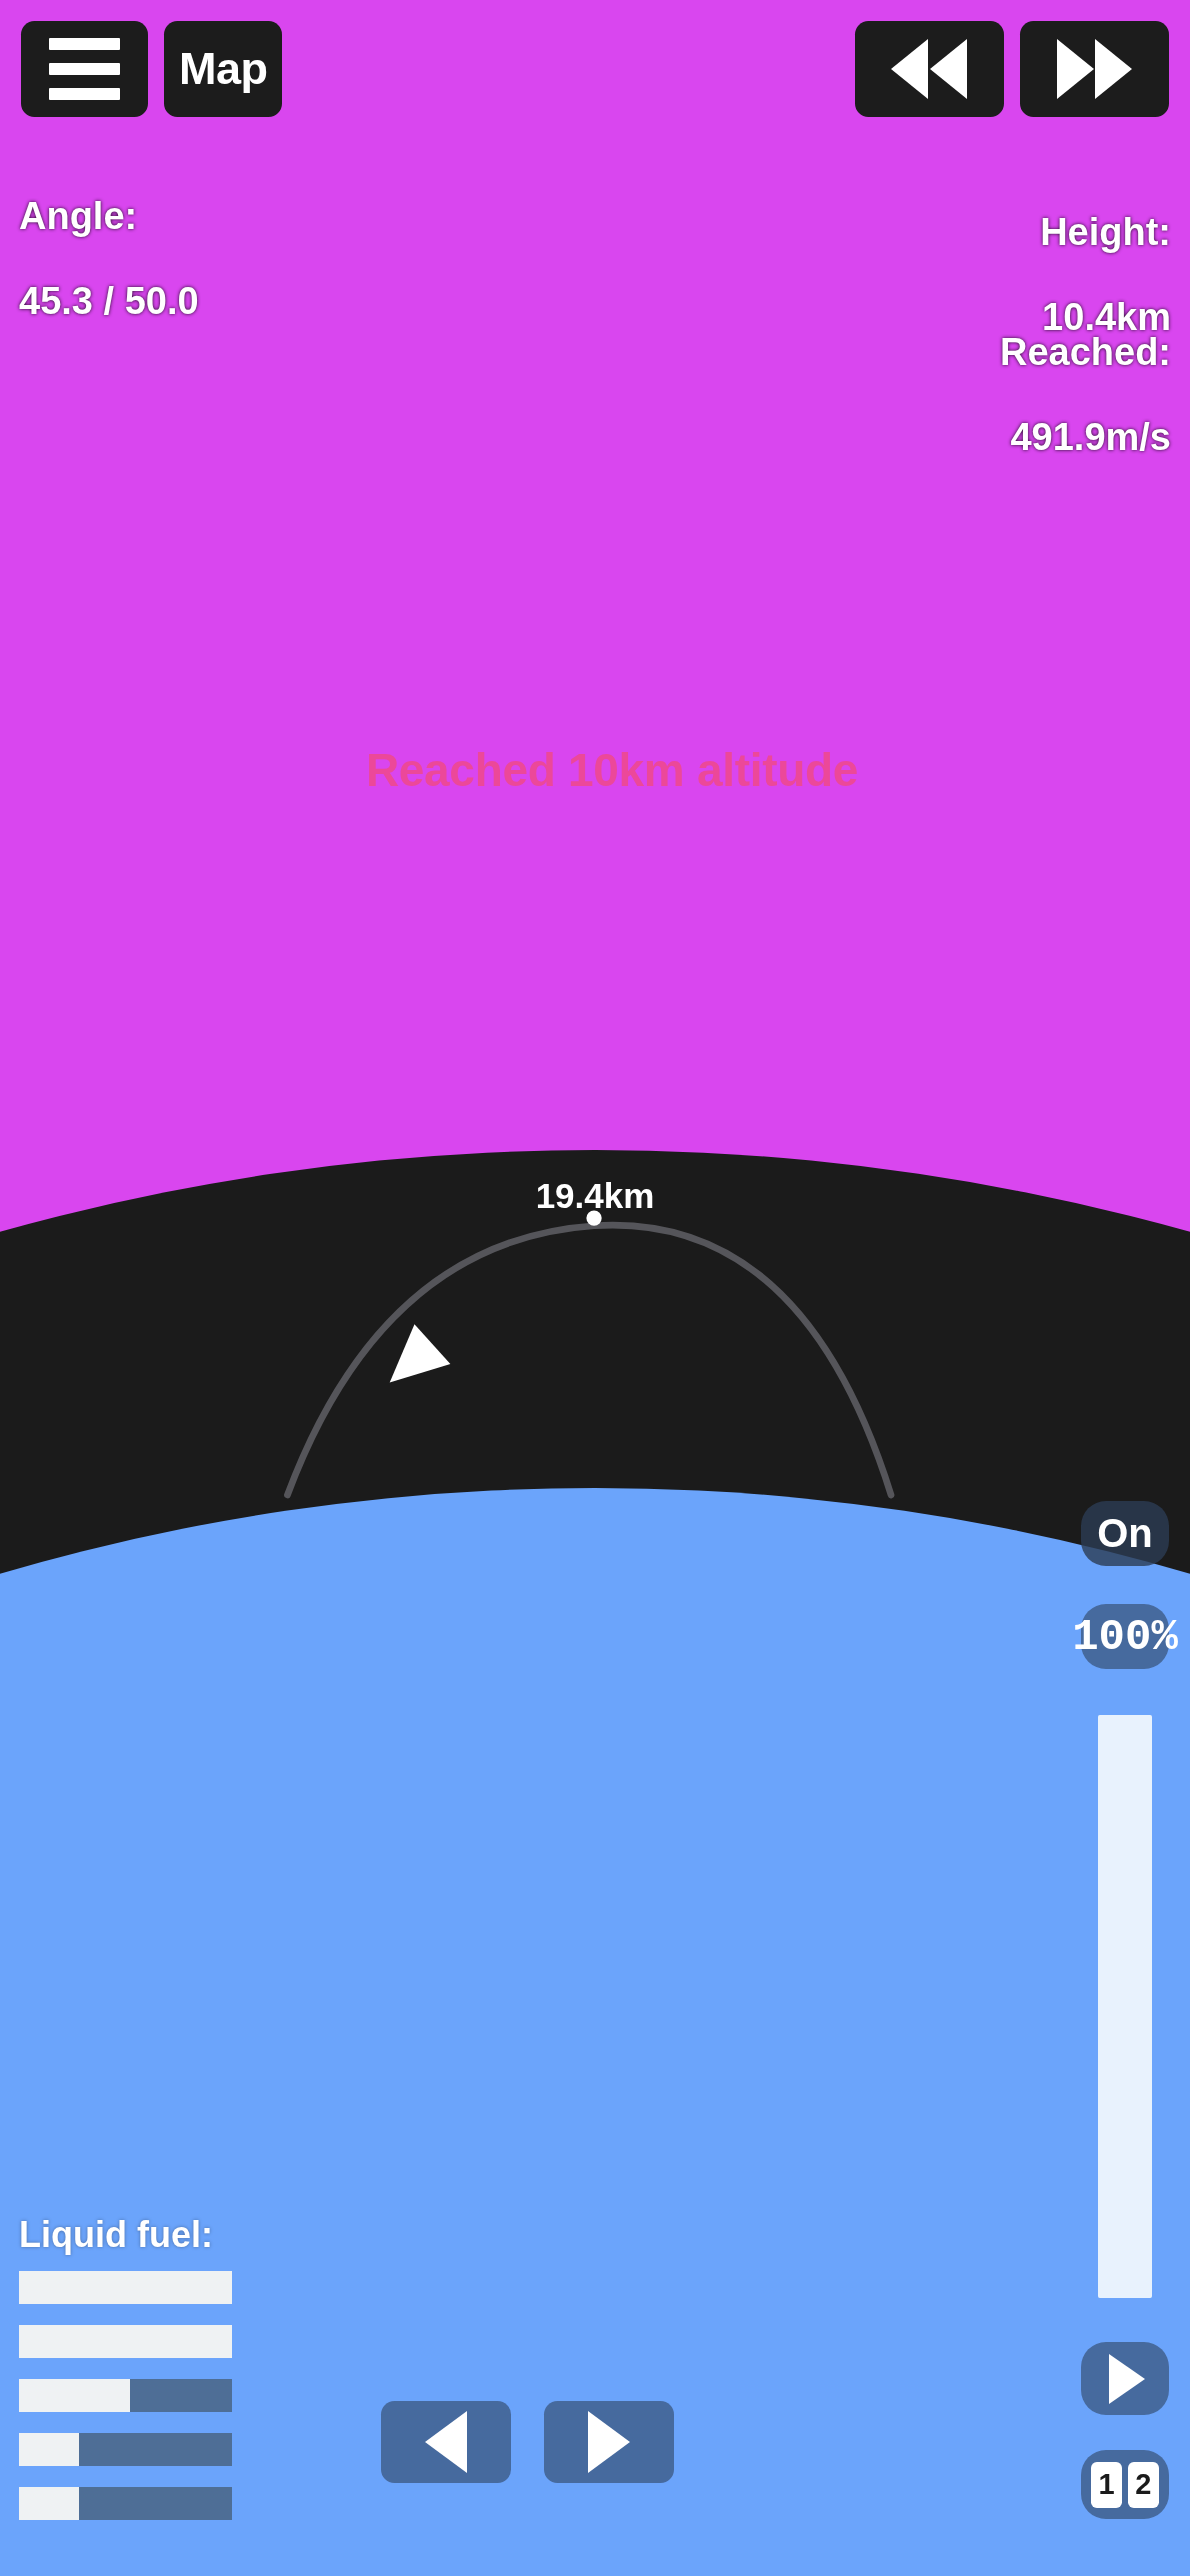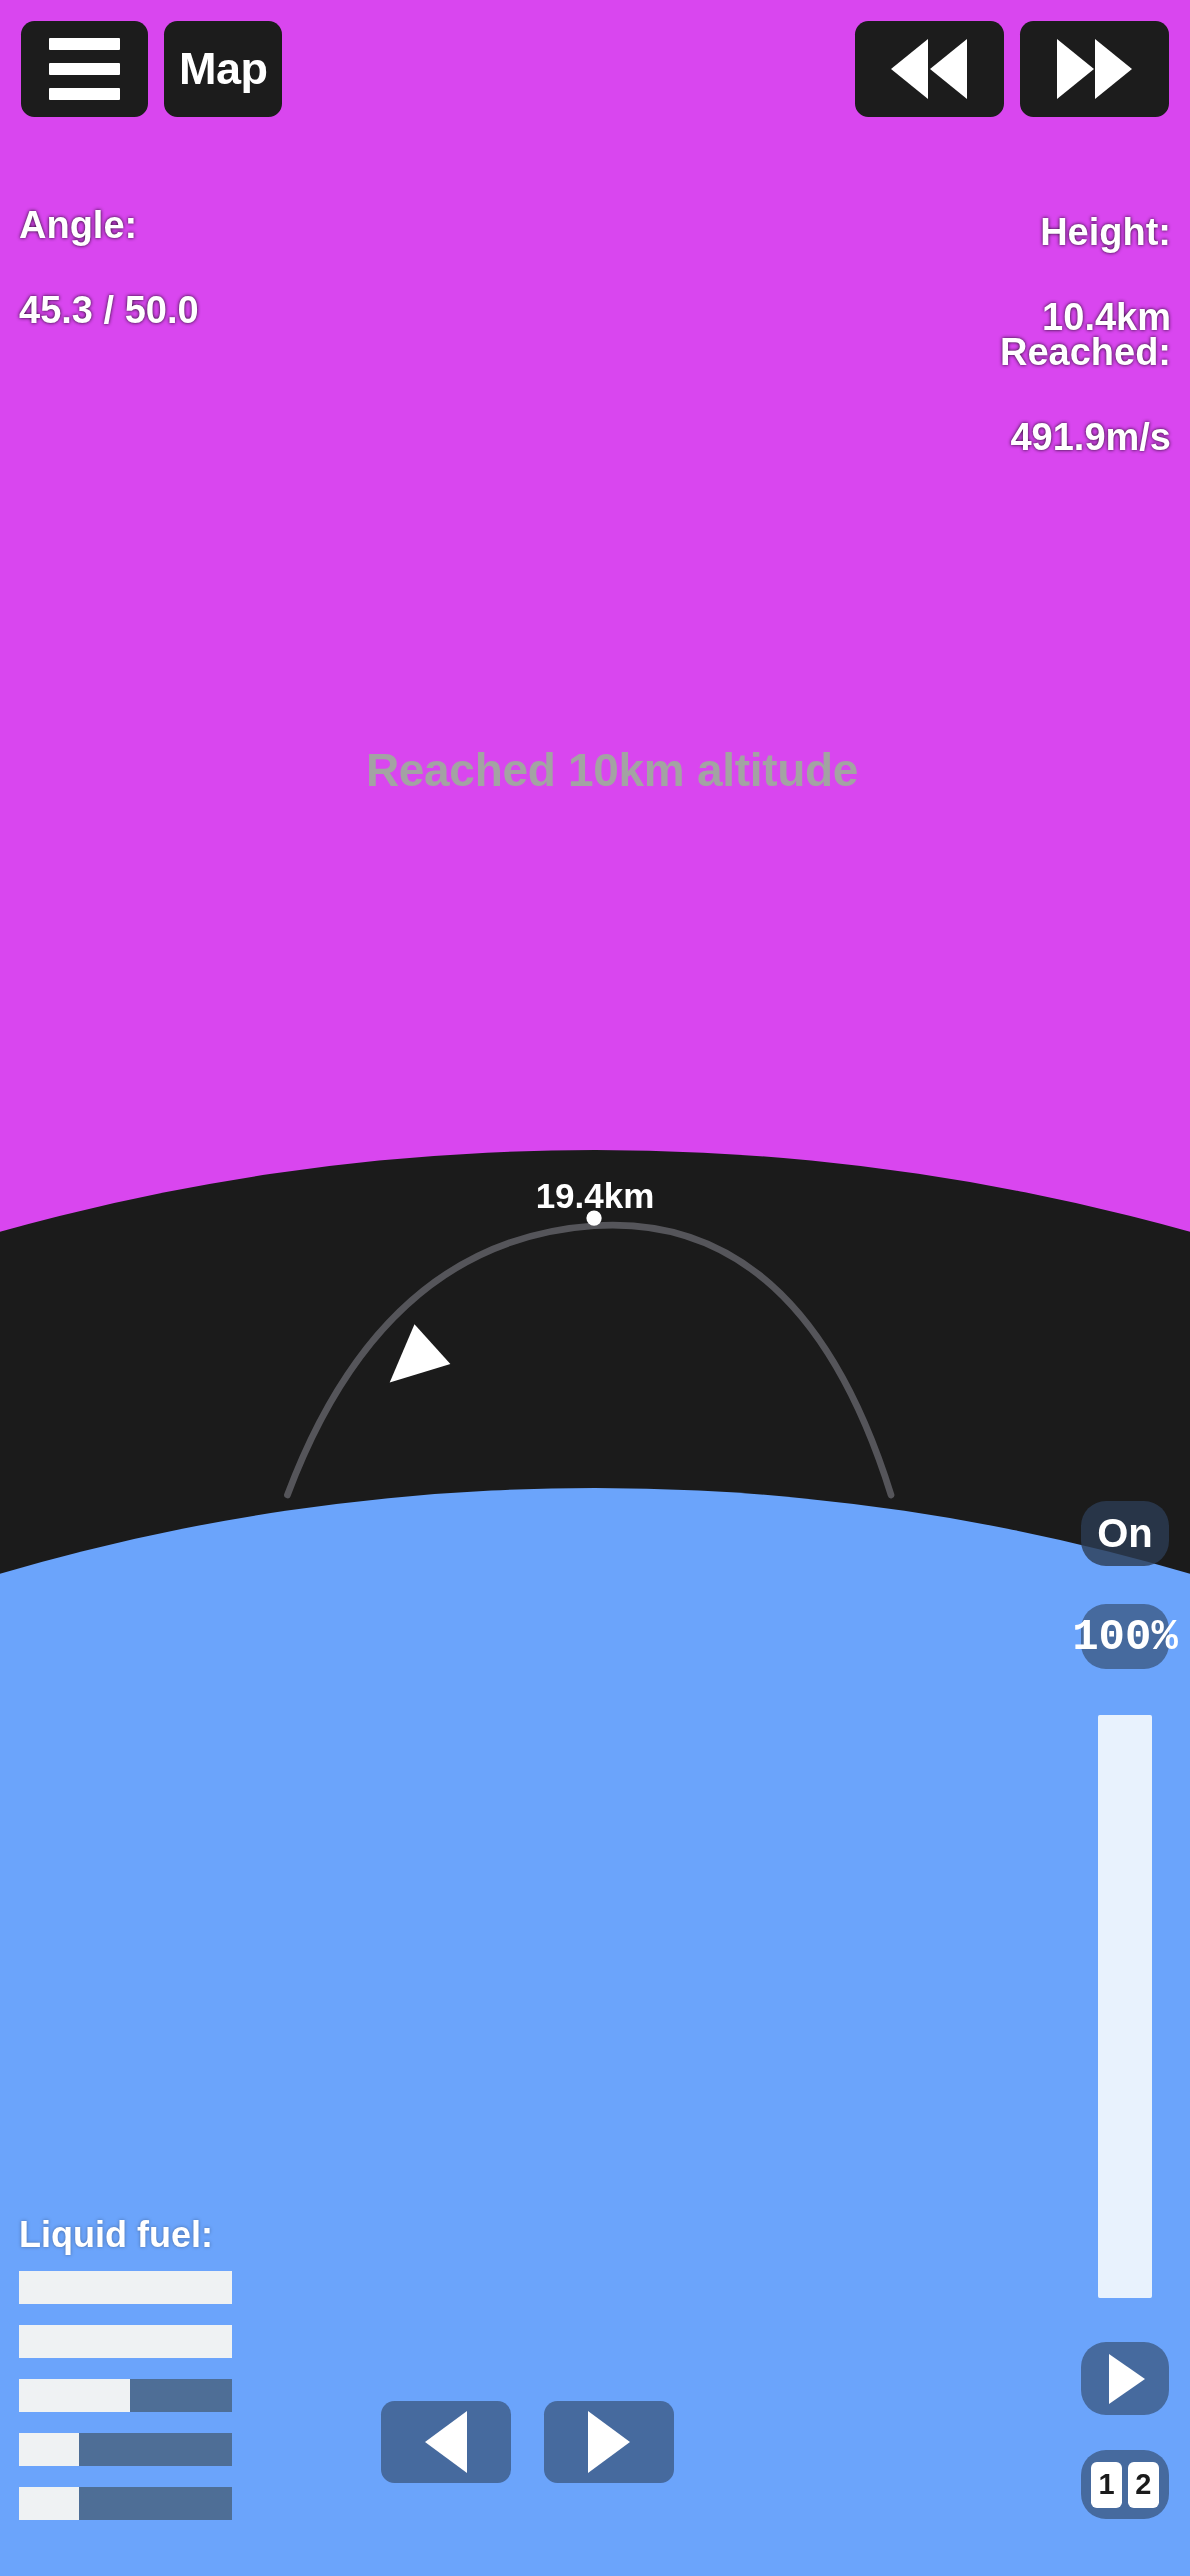--- a/index.html
+++ b/index.html
@@ -53,28 +53,28 @@
   .tri-r { border-top:30px solid transparent; border-bottom:30px solid transparent; border-left:37px solid #fff; }
   .dbl { display:flex; align-items:center; gap:1.9px; }
 
   
   .hud {
     position:absolute; z-index:20;
     color:#fff; font-size:38px; font-weight:bold; line-height:1.12;
     text-shadow:0 0 3.8px rgba(0,0,0,.9);
     white-space:pre-line;
   }
-  .hud-left  { top:161px; left:19px; text-align:left; }
+  .hud-left  { top:152px; left:19px; text-align:left; }
   .hud-right { top:168px; right:19px; text-align:right; }
   .hud-right2{ top:288px; right:19px; text-align:right; }
 
   
   .notify {
     position:absolute; top:743px; left:0; width:100%;
-    text-align:center; color:#a3a3a3; font-size:46px; font-weight:bold;
+    text-align:center; color:#ec4899; font-size:46px; font-weight:bold;
     z-index:20; letter-spacing:-0.3px;padding-left:34px;
   }
 
   
   .apo {
     position:absolute; z-index:15; color:#fff; font-weight:bold; font-size:35px;
     left:0; width:100%; text-align:center; top:1176px;
   }
 
   

